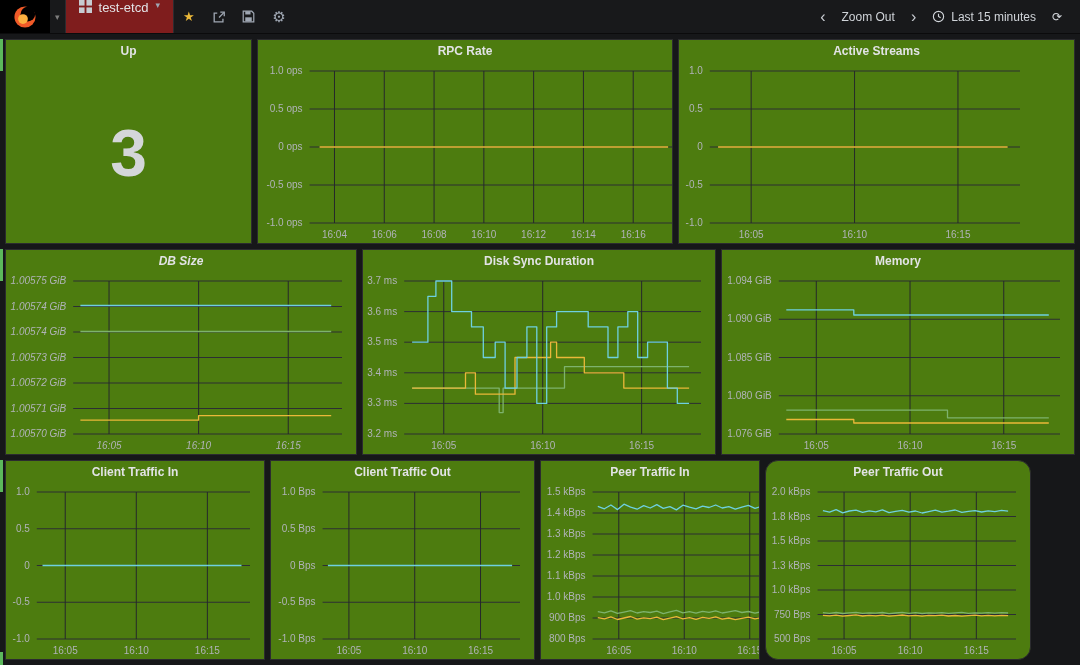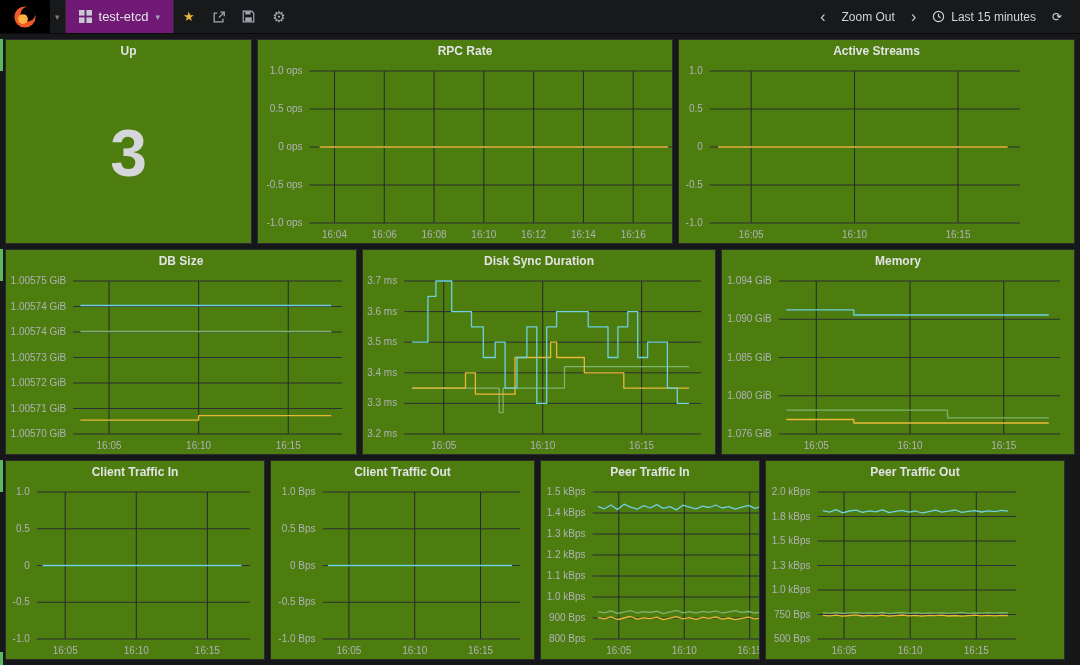--- a/index.html
+++ b/index.html
@@ -14,22 +14,22 @@
   .navbar {
     height:34px; background:#18191b; display:flex; align-items:stretch;
     border-bottom:1px solid #0b0b0c;
   }
   .logo-block {
     width:50px; background:#000; display:flex; align-items:center; justify-content:center;
     cursor:pointer;
   }
   .logo-caret { display:flex; align-items:center; padding:0 5px; color:#7d7d7d; font-size:9px; cursor:pointer; }
   .dash-picker {
-    display:flex; align-items:center; gap:7px; padding:0 13px;
-    background:#701a75; border-left:1px solid #2c2c30; border-right:1px solid #2c2c30;
+    display:flex; gap:7px; padding:0 13px;
+    background:#7f1d1d; border-left:1px solid #2c2c30; border-right:1px solid #2c2c30;
     cursor:pointer;
   }
   .dash-picker .title { font-size:13px; color:#e3e3e6; }
   .dash-picker .caret { font-size:9px; color:#9fa7b3; }
   .nav-btn {
     width:30px; display:flex; align-items:center; justify-content:center;
     color:#9fa7b3; cursor:pointer; font-size:13px;
   }
   .nav-btn.star { color:#eab839; }
   .nav-btn.gear { font-size:15px; }
@@ -44,22 +44,22 @@
   .row-handle { position:absolute; left:-5px; top:0; width:3px; height:32px; background:#5cb85c; }
   .bottom-strip { position:absolute; left:0; bottom:0; width:3px; height:13px; background:#5cb85c; }
   .panel {
     background:#4d7c0f; border:1px solid #2b2b2f;
     display:flex; flex-direction:column; overflow:hidden;
   }
   .row1 .panel { height:205px; }
   .row2 .panel { height:206px; }
   .row3 .panel { height:200px; }
   .w-up { width:262px; } .w-rpc { width:441px; } .w-streams { width:421px; }
-  .w-db { width:352px; } .w-disk { width:354px; } .w-mem { width:354px;align-items:center; }
-  .w-cin { width:260px; } .w-cout { width:265px; } .w-pin { width:220px; } .w-pout { width:300px; }
+  .w-db { width:352px;font-style:italic; } .w-disk { width:354px; } .w-mem { width:354px;align-items:center; }
+  .w-cin { width:260px; } .w-cout { width:265px; } .w-pin { width:220px; } .w-pout { width:266px;border-radius:13px; }
   .panel-title {
     height:23px; line-height:23px; text-align:center;
     font-size:12px; font-weight:bold; color:#e2e3e5; cursor:pointer;
     flex:0 0 auto;
   }
   .chart { flex:1; position:relative; }
   .chart svg { display:block; }
   svg text { font-family:"Liberation Sans", sans-serif; font-size:10px; fill:#b0b3b8; }
   .singlestat {
     flex:1; display:flex; align-items:center; justify-content:center;

